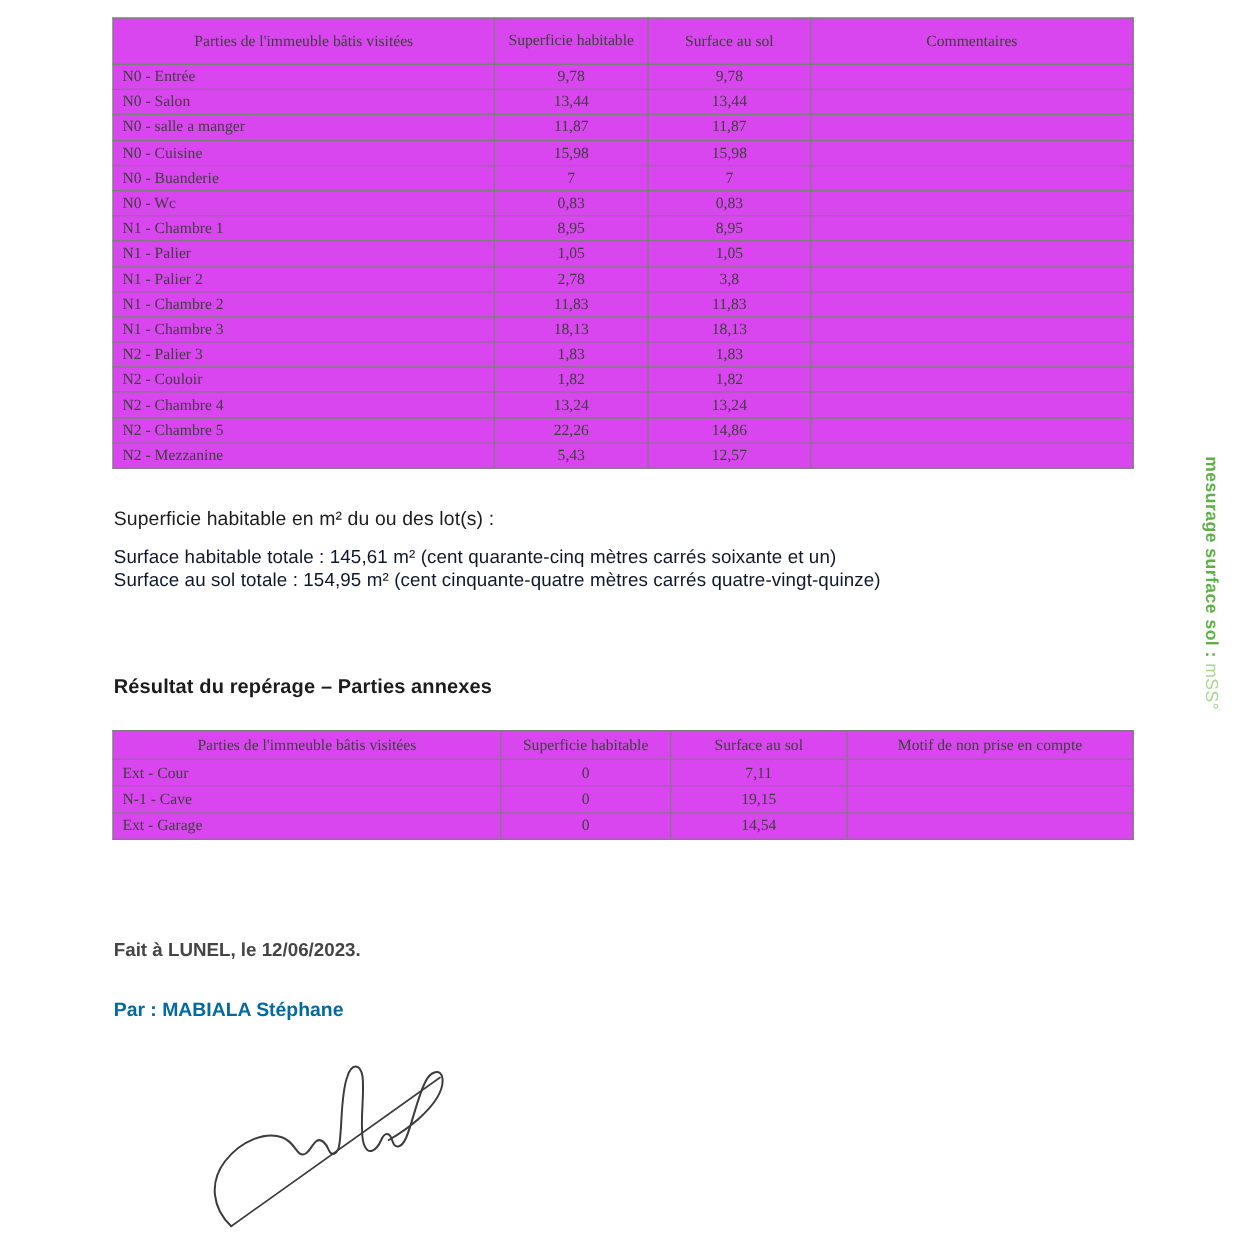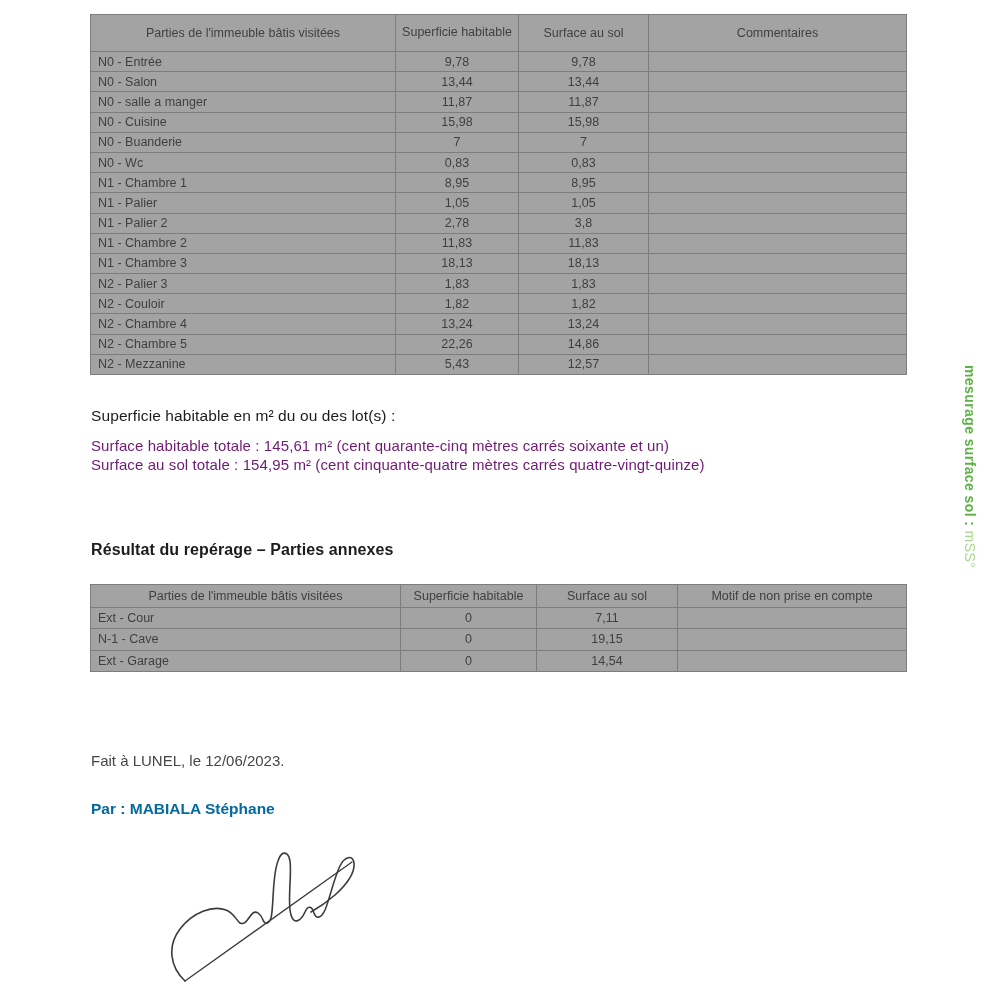--- a/index.html
+++ b/index.html
@@ -1,21 +1,21 @@
 <!DOCTYPE html>
 <html><head>
 <meta charset="utf-8">
 <style>
   * { margin:0; padding:0; box-sizing:border-box; }
   html,body { width:1000px; height:1000px; background:#ffffff;
     font-family:"Liberation Sans", sans-serif; color:#3f3f3f; overflow:hidden; }
   .sheet { position:relative; width:1000px; height:1000px; background:#fff; }
 
   
-  table { border-collapse:collapse; table-layout:fixed; background:#a3a3a3; }
+  table { border-collapse:collapse; table-layout:fixed; background:#d946ef;font-family:Liberation Serif, serif; }
   th, td { border:1px solid #7d7d7d; font-weight:400; font-size:12.5px;
     color:#3f3f3f; text-align:center; vertical-align:middle; overflow:hidden; white-space:nowrap; }
   td:first-child { text-align:left; padding-left:7px; }
   thead th { padding:2px 4px; }
 
   #main-table { position:absolute; left:90px; top:14px; width:816px; }
   #main-table thead tr { height:37px; }
   #main-table tbody tr { height:20.2px; }
   #main-table col:nth-child(1){ width:305px; }
   #main-table col:nth-child(2){ width:123px; }
@@ -27,26 +27,26 @@
   #annex-table thead tr { height:23px; }
   #annex-table tbody tr { height:21.3px; }
   #annex-table col:nth-child(1){ width:310px; }
   #annex-table col:nth-child(2){ width:136px; }
   #annex-table col:nth-child(3){ width:141px; }
   #annex-table col:nth-child(4){ width:229px; }
 
   
   .summary { position:absolute; left:91px; top:407px; width:760px; }
   .summary h3 { font-size:15.5px; font-weight:400; color:#1c1c1c; margin-bottom:11px; letter-spacing:.1px; }
-  .summary p  { font-size:15px; color:#701a75; line-height:19px; letter-spacing:.1px; }
+  .summary p  { font-size:15px; color:#0f172a; line-height:19px; letter-spacing:.1px; }
 
   .annex-title { position:absolute; left:91px; top:541px; font-size:16px;
     font-weight:700; color:#1c1c1c; letter-spacing:.1px; }
 
-  .place-date { position:absolute; left:91px; top:752px; font-size:15px; color:#454545; }
+  .place-date { position:absolute; left:91px; top:752px; font-size:15px; color:#454545;font-weight:bold; }
   .author { position:absolute; left:91px; top:800px; font-size:15.5px; font-weight:700; color:#0369a1; }
 
   
   .signature { position:absolute; left:160px; top:818px; width:215px; height:168px; }
 
   
   .watermark { position:absolute; top:365px; right:22px; writing-mode:vertical-rl;
     text-orientation:mixed; font-size:14px; letter-spacing:.4px; white-space:nowrap; }
   .watermark .wm-bold { font-weight:700; }
   .watermark .wm-light { font-weight:400; }

